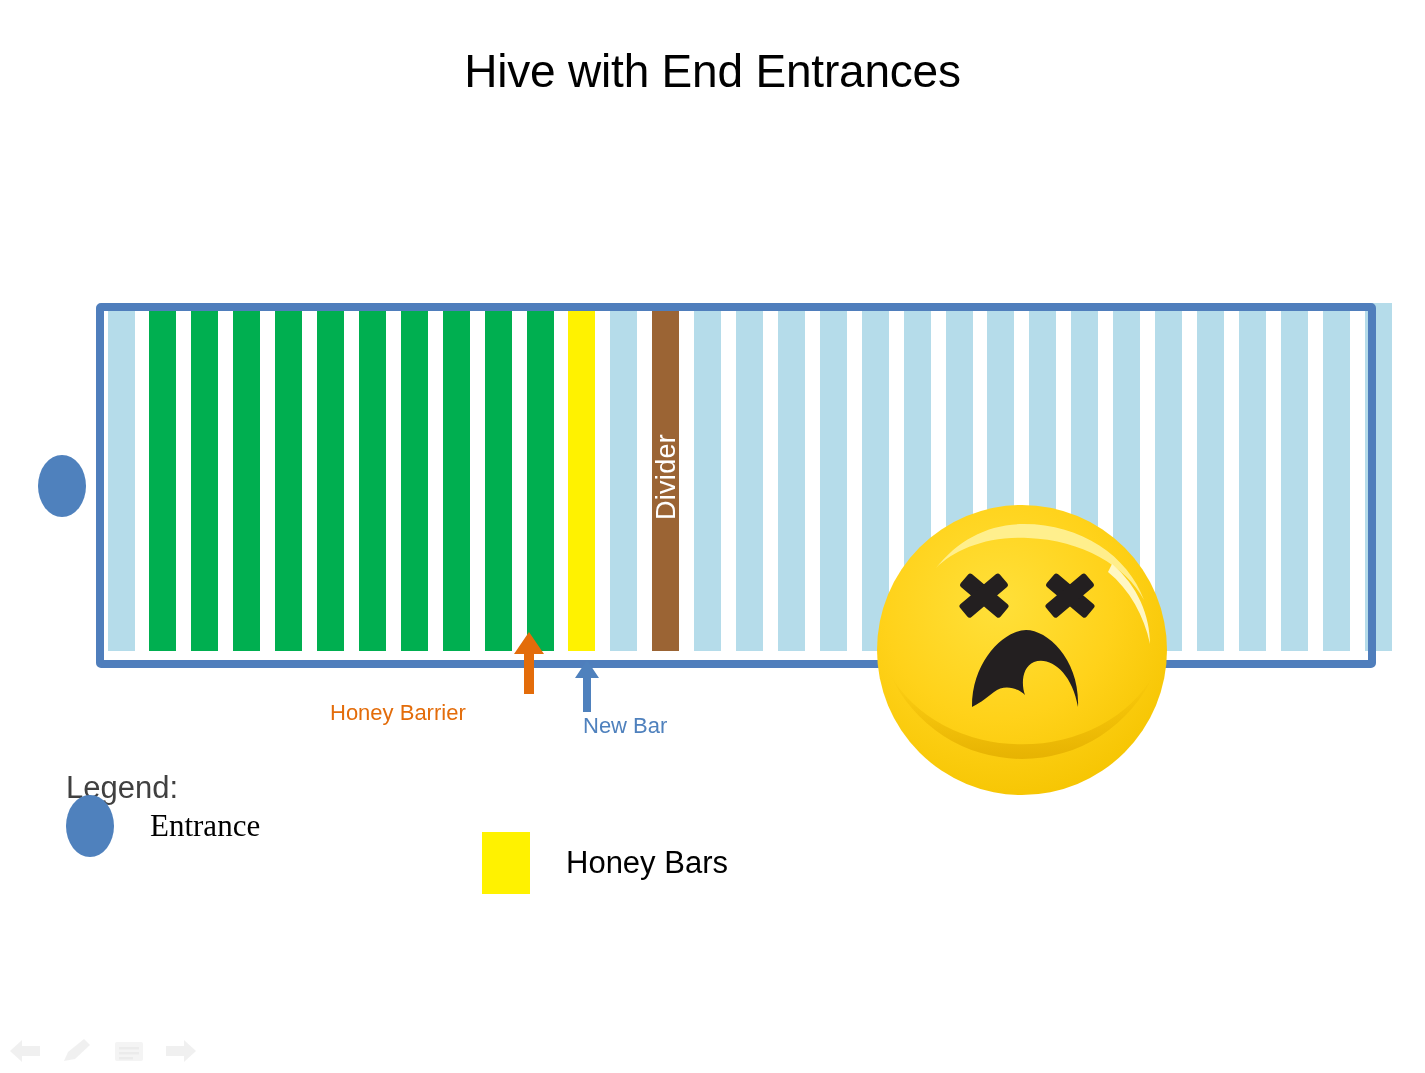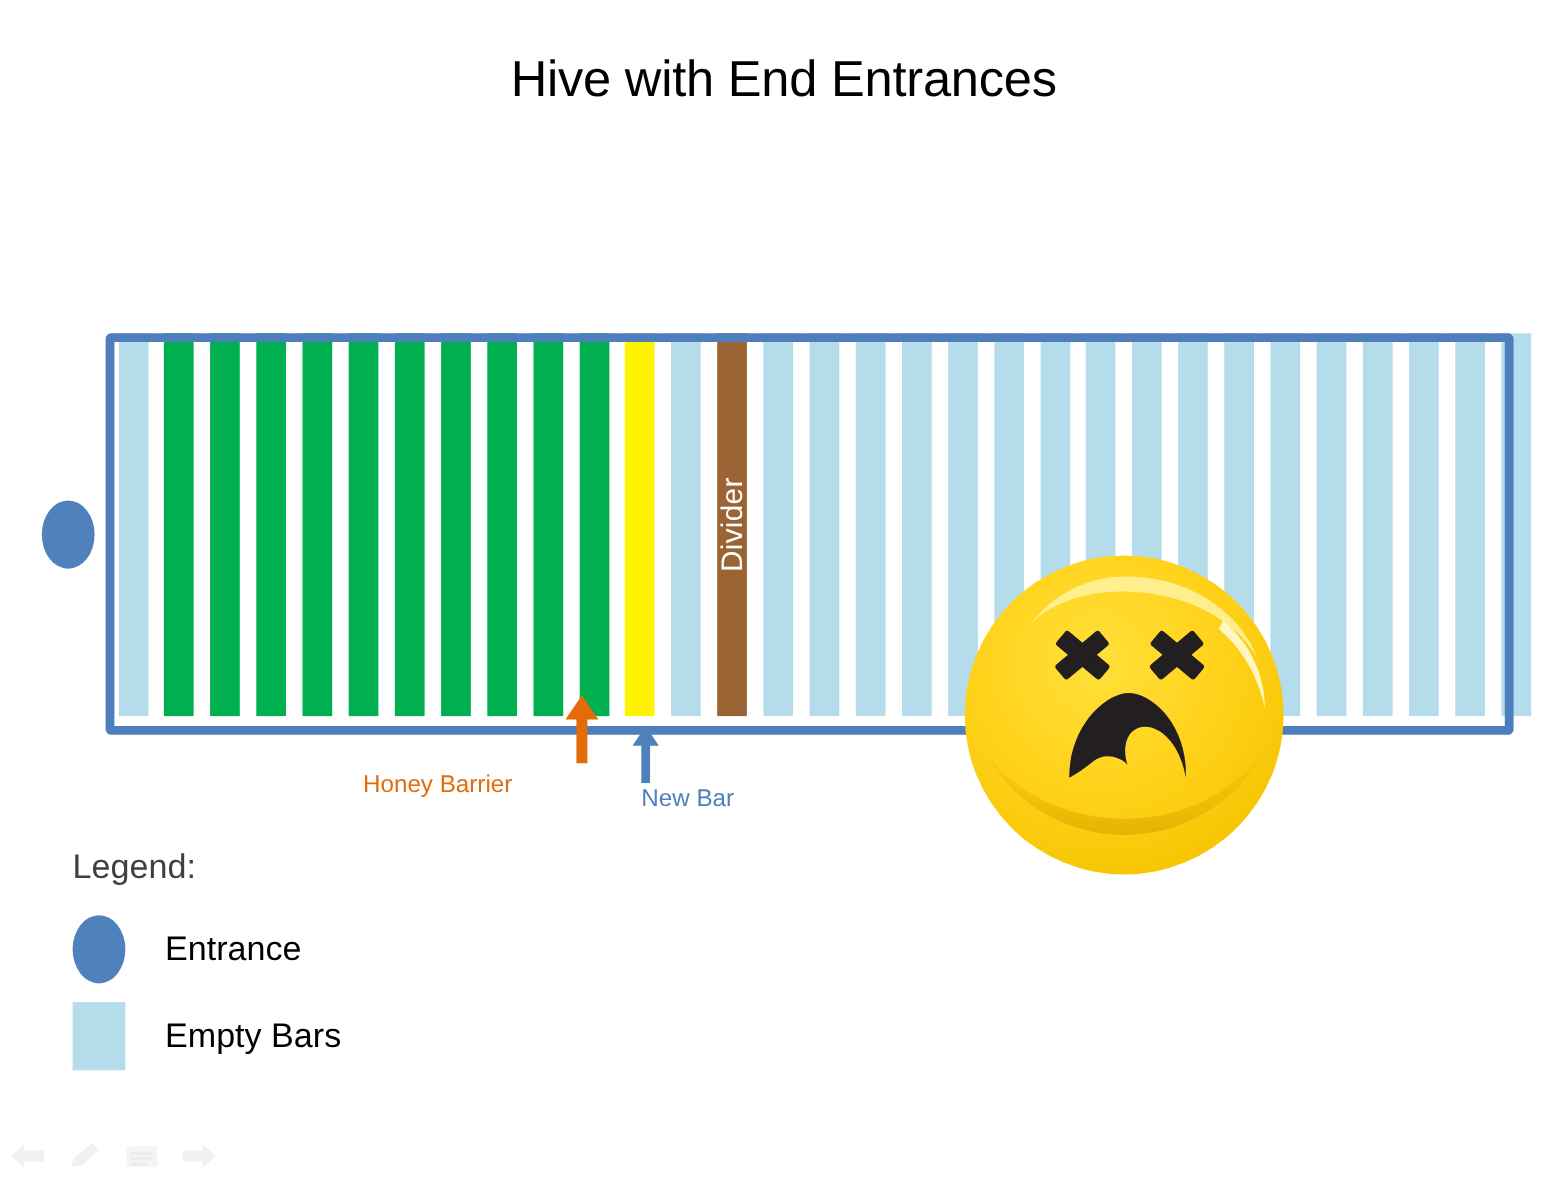--- a/index.html
+++ b/index.html
@@ -80,21 +80,21 @@
   }
   .legend-item{position:absolute;display:flex;align-items:center;}
   .lg-swatch{flex:0 0 auto;}
   .lg-swatch.ellipse{width:48px;height:62px;border-radius:50%;background:#4F81BD;}
   .lg-swatch.rect{width:48px;height:62px;}
   .lg-swatch.empty{background:#B5DCEA;}
   .lg-swatch.brood{background:#00AF50;}
   .lg-swatch.honey{background:#FFF200;}
   .lg-text{margin-left:36px;font-size:31px;color:#000;white-space:nowrap;}
 
-  .li-entrance{left:66px;top:832px;}
+  .li-entrance{left:66px;top:795px;font-family:Liberation Serif, serif;}
   .li-empty{left:66px;top:911px;}
   .li-brood{left:66px;top:990px;}
   .li-honeybars{left:482px;top:832px;}
 
   
   .ghost-bar{
     position:absolute;left:8px;bottom:8px;
     display:flex;align-items:center;gap:18px;
     opacity:0.30;
   }
@@ -195,26 +195,26 @@
     </svg>
   </div>
 
   <div class="legend-title">Legend:</div>
 
   <div class="legend-item li-entrance">
     <span class="lg-swatch ellipse"></span>
     <span class="lg-text">Entrance</span>
   </div>
 
-  <div class="legend-item li-empty">
-    <span class="lg-swatch rect empty"></span>
-    <span class="lg-text">Empty Bars</span>
-  </div>
-
-
+
+
+  <div class="legend-item li-honeybars">
+    <span class="lg-swatch rect honey"></span>
+    <span class="lg-text">Honey Bars</span>
+  </div>
 
   <div class="ghost-bar">
     <svg class="ghost-icon" viewBox="0 0 34 28">
       <path d="M14 3 L14 9 L32 9 L32 19 L14 19 L14 25 L2 14 Z" fill="#CFCFCF"></path>
     </svg>
     <svg class="ghost-icon" viewBox="0 0 34 28">
       <path d="M4 24 L8 15 L24 2 L30 8 L15 22 Z" fill="#CFCFCF"></path>
     </svg>
     <svg class="ghost-icon" viewBox="0 0 34 28">
       <rect x="3" y="5" width="28" height="19" rx="2" fill="#DCDCDC"></rect>

